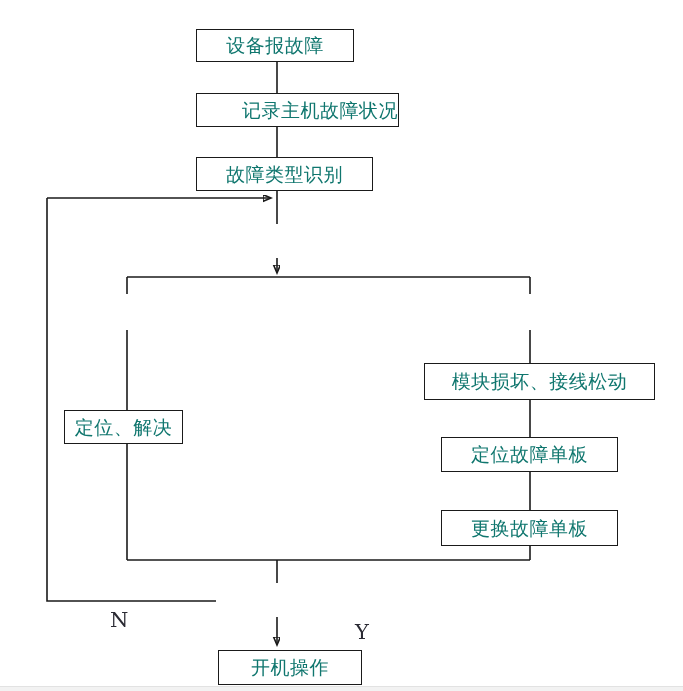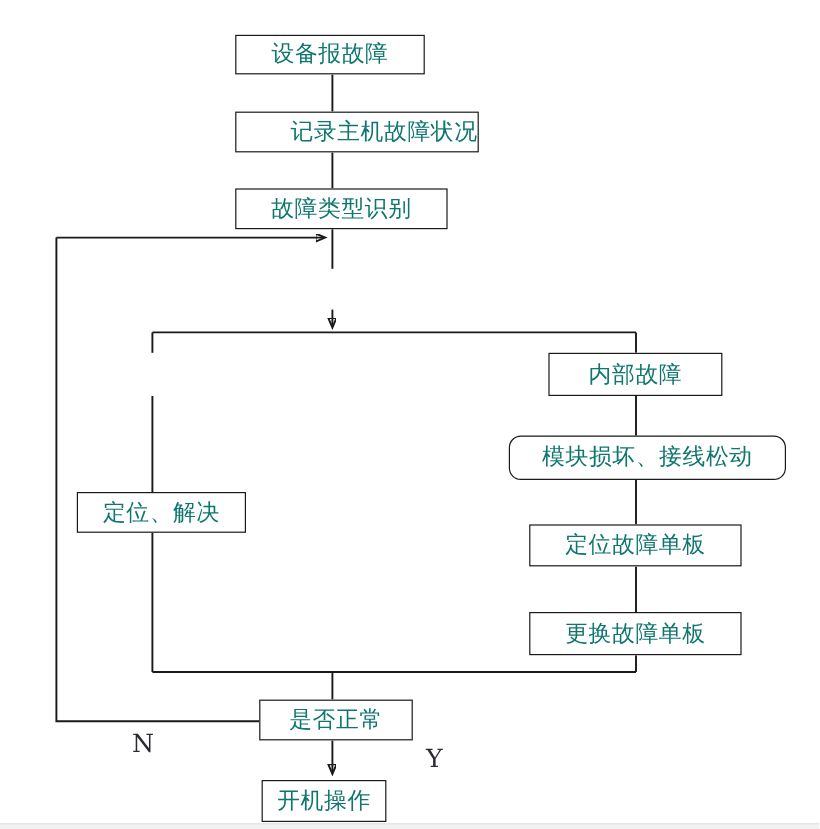--- a/index.html
+++ b/index.html
@@ -114,45 +114,39 @@
   <div class="node" style="left:196px; top:93px; width:203px; height:34px;justify-content:flex-end;">
     <span>记录主机故障状况</span>
   </div>
 
   <div class="node" style="left:196px; top:157px; width:177px; height:34px;">
     <span>故障类型识别</span>
   </div>
 
 
 
-  <div class="node" style="left:457px; top:294px; width:145px; height:36px;">
-    <span>内部故障</span>
-  </div>
 
-  <div class="node" style="left:424px; top:363px; width:231px; height:37px;border-radius:10px;">
+  <div class="node" style="left:424px; top:363px; width:231px; height:37px;">
     <span>模块损坏、接线松动</span>
   </div>
 
-  <div class="node" style="left:64px; top:410px; width:141px; height:34px;">
+  <div class="node" style="left:64px; top:410px; width:119px; height:34px;">
     <span>定位、解决</span>
   </div>
 
   <div class="node" style="left:441px; top:510px; width:177px; height:36px;">
     <span>更换故障单板</span>
   </div>
 
   <div class="node" style="left:441px; top:437px; width:177px; height:35px;">
     <span>定位故障单板</span>
   </div>
 
-  <div class="node" style="left:216px; top:583px; width:128px; height:34px;">
-    <span>是否正常</span>
-  </div>
 
-  <div class="node" style="left:218px; top:650px; width:104px; height:35px;text-align:right;">
+  <div class="node" style="left:218px; top:650px; width:144px; height:35px;text-align:right;">
     <span>开机操作</span>
   </div>
 
   <div class="edge-label" style="left:110px; top:608px;">
     <span>N</span>
   </div>
 
   <div class="edge-label" style="left:355px; top:620px;">
     <span>Y</span>
   </div>

